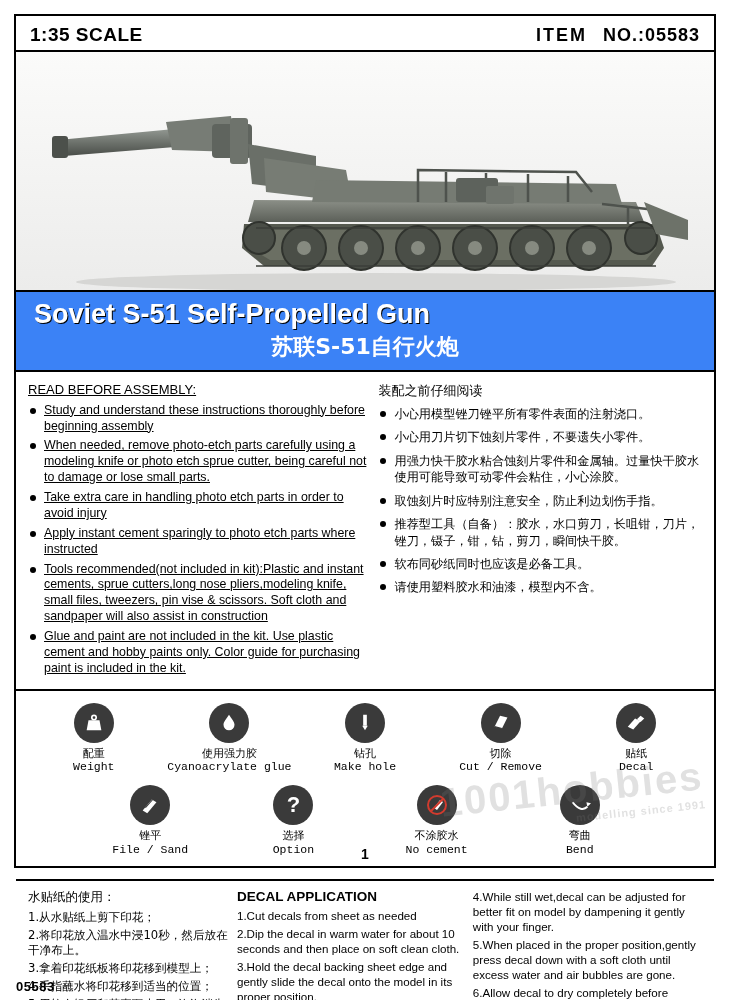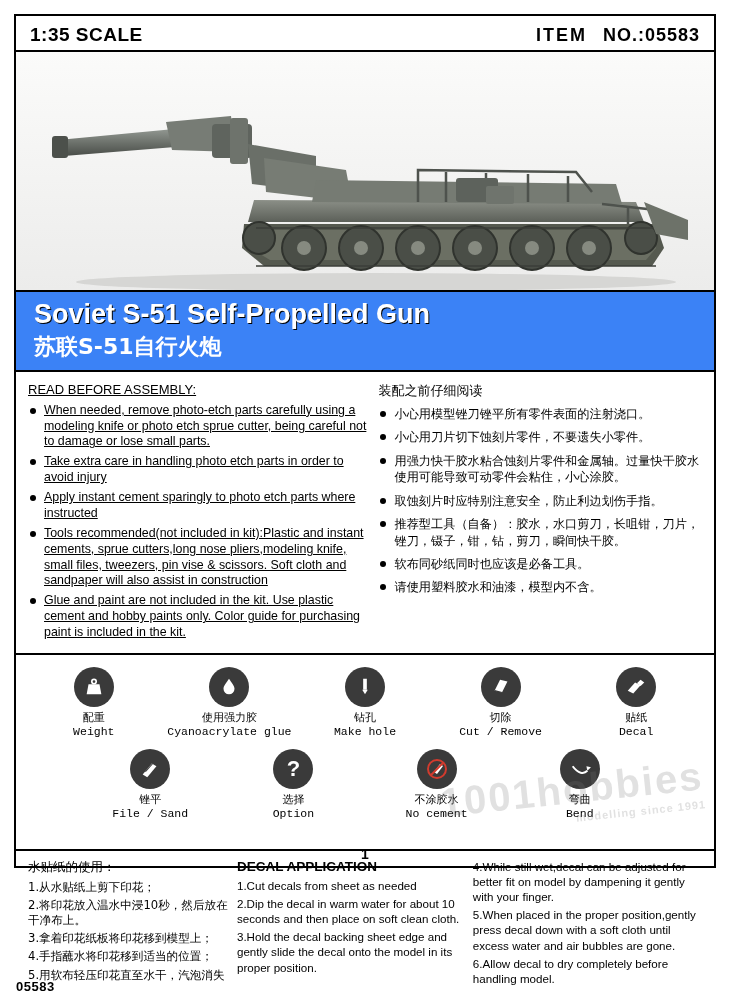--- a/index.html
+++ b/index.html
@@ -69,21 +69,21 @@
     border-bottom: 2px solid #000;
   }
   .title-en {
     font-size: 27px;
     font-weight: bold;
     line-height: 1.1;
     letter-spacing: 0px;
     text-shadow: 1px 1px 0 #000;
   }
   .title-cn {
-    text-align: left;
+    text-align: center;
     font-size: 22px;
     font-weight: bold;
     margin-top: 2px;
     font-family: "DejaVu Sans", sans-serif;
   }
 
   
   .instructions {
     display: flex;
     border-bottom: 2px solid #000;
@@ -126,21 +126,21 @@
   ul.bullets.cn li {
     font-family: "DejaVu Sans", sans-serif;
     font-size: 12.2px;
     line-height: 1.35;
     margin-bottom: 7px;
   }
 
   
   .legend {
     border-bottom: 2px solid #000;
-    padding: 12px 10px 18px 10px;
+    padding: 12px 10px 12px 10px;
   }
   .legend-row {
     display: flex;
     justify-content: space-around;
     align-items: flex-start;
     margin-bottom: 10px;
   }
   .legend-item {
     width: 20%;
     text-align: center;
@@ -338,20 +338,21 @@
 
     <div class="title-band">
       <div class="title-en">Soviet S-51 Self-Propelled Gun</div>
       <div class="title-cn">苏联S-51自行火炮</div>
     </div>
 
     <div class="instructions">
       <div class="col-left">
         <div class="sec-head">READ BEFORE ASSEMBLY:</div>
         <ul class="bullets">
+          <li>Study and understand these instructions thoroughly before beginning assembly</li>
           <li>When needed, remove photo-etch parts carefully using a modeling knife or photo etch sprue cutter, being careful not to damage or lose small parts.</li>
           <li>Take extra care in handling photo etch parts in order to avoid injury</li>
           <li>Apply instant cement sparingly to photo etch parts where instructed</li>
           <li>Tools recommended(not included in kit):Plastic and instant cements, sprue cutters,long nose pliers,modeling knife, small files, tweezers, pin vise &amp; scissors. Soft cloth and sandpaper will also assist in construction</li>
           <li>Glue and paint are not included in the kit. Use plastic cement and hobby paints only. Color guide for purchasing paint is included in the kit.</li>
         </ul>
       </div>
       <div class="col-right">
         <div class="sec-head-cn">装配之前仔细阅读</div>
         <ul class="bullets cn">

